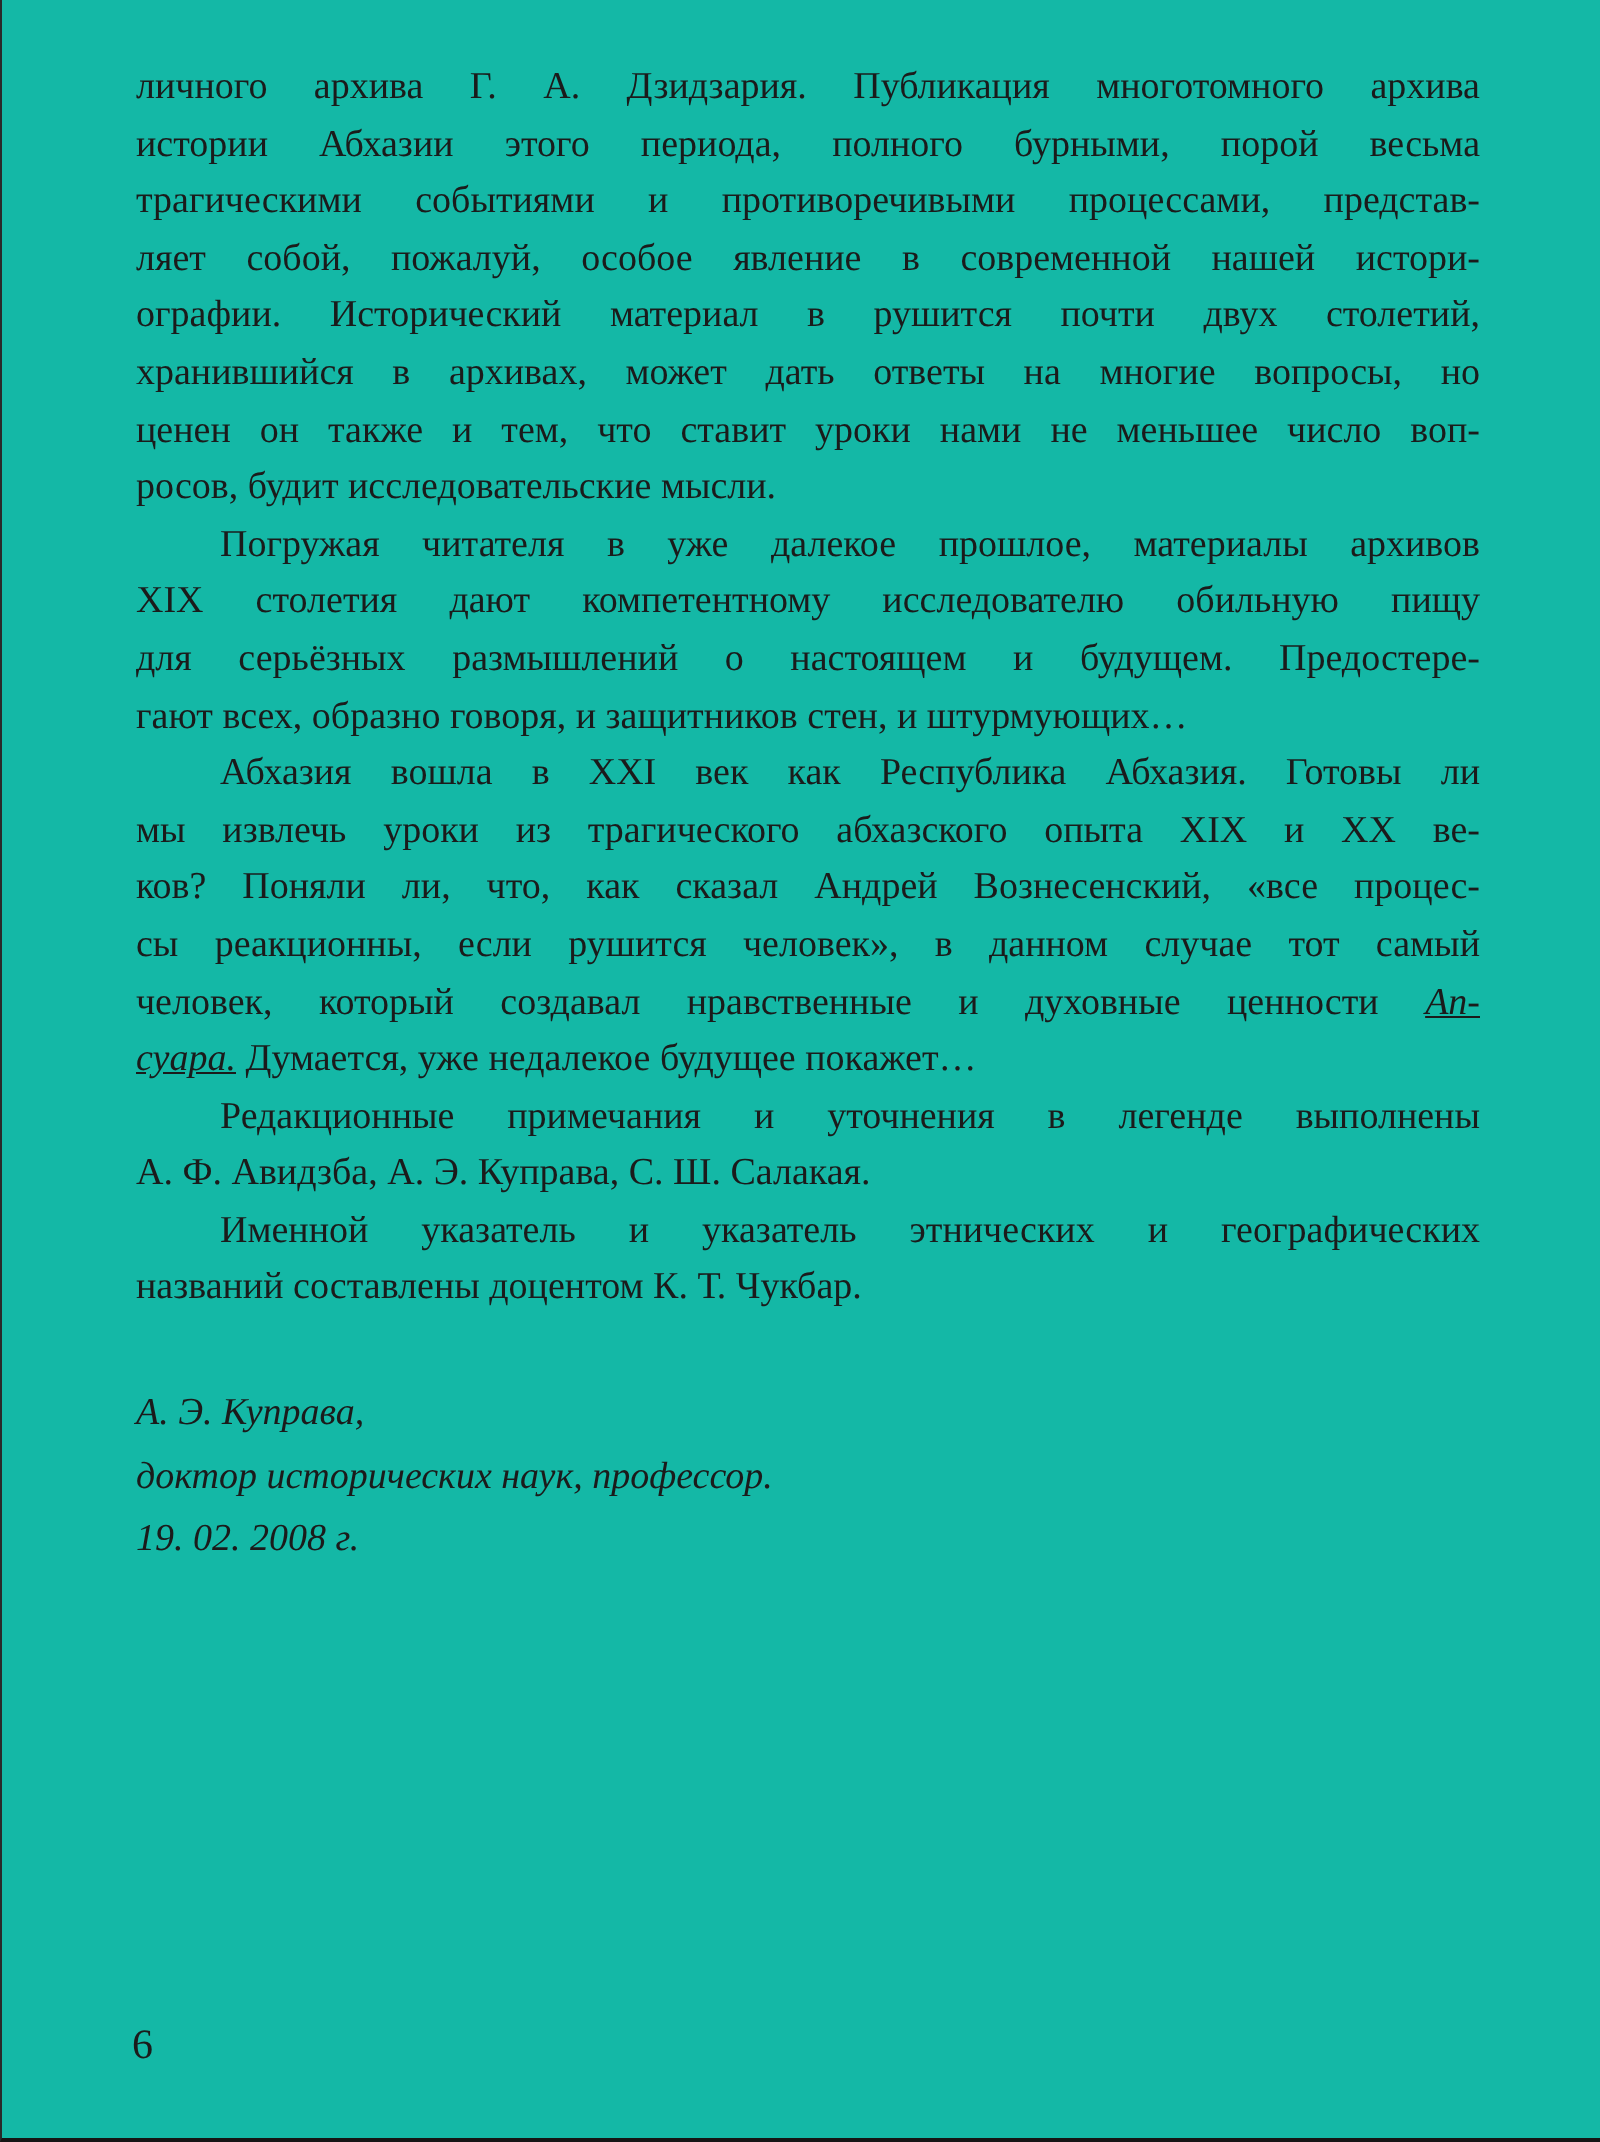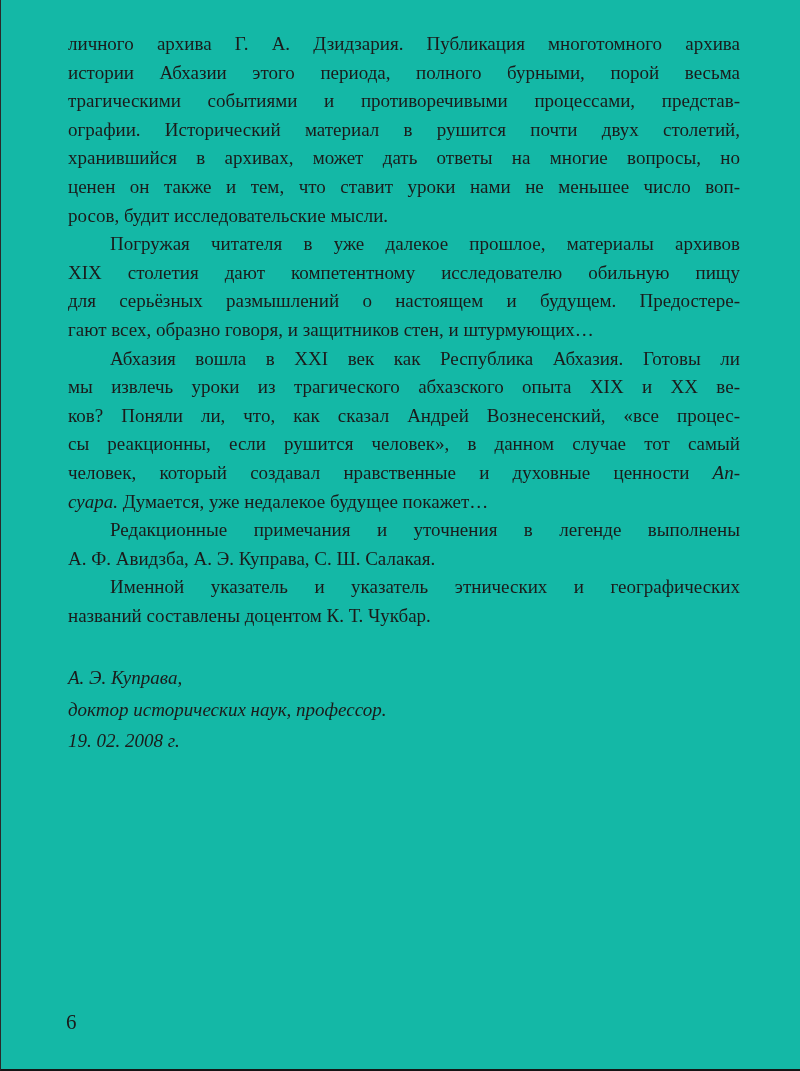--- a/index.html
+++ b/index.html
@@ -38,21 +38,21 @@
     text-align: justify;
     text-align-last: justify;
     white-space: normal;
   }
   .line.last {
     text-align-last: left;
   }
   .line.indent {
     text-indent: 42px;
   }
-  .italic { font-style: italic; }
+  .italic { font-style: italic; text-decoration: underline; }
   .signature {
     margin-top: 32px;
     text-align: left;
     font-style: italic;
     font-size: 19px;
     line-height: 31.5px;
   }
   .page-number {
     position: absolute;
     left: 66px;
@@ -66,20 +66,21 @@
 
 <div class="page">
   <div class="frame"></div>
 
   <div class="content">
     <div id="paragraphs">
         <div class="paragraph">
           <div class="line"><span>личного архива Г. А. Дзидзария. Публикация многотомного архива</span></div>
           <div class="line"><span>истории Абхазии этого периода, полного бурными, порой весьма</span></div>
           <div class="line"><span>трагическими событиями и противоречивыми процессами, представ-</span></div>
+          <div class="line"><span>ляет собой, пожалуй, особое явление в современной нашей истори-</span></div>
           <div class="line"><span>ографии. Исторический материал в рушится почти двух столетий,</span></div>
           <div class="line"><span>хранившийся в архивах, может дать ответы на многие вопросы, но</span></div>
           <div class="line"><span>ценен он также и тем, что ставит уроки нами не меньшее число воп-</span></div>
           <div class="line last"><span>росов, будит исследовательские мысли.</span></div>
         </div>
         <div class="paragraph">
           <div class="line indent"><span>Погружая читателя в уже далекое прошлое, материалы архивов</span></div>
           <div class="line"><span>XIX столетия дают компетентному исследователю обильную пищу</span></div>
           <div class="line"><span>для серьёзных размышлений о настоящем и будущем. Предостере-</span></div>
           <div class="line last"><span>гают всех, образно говоря, и защитников стен, и штурмующих…</span></div>

